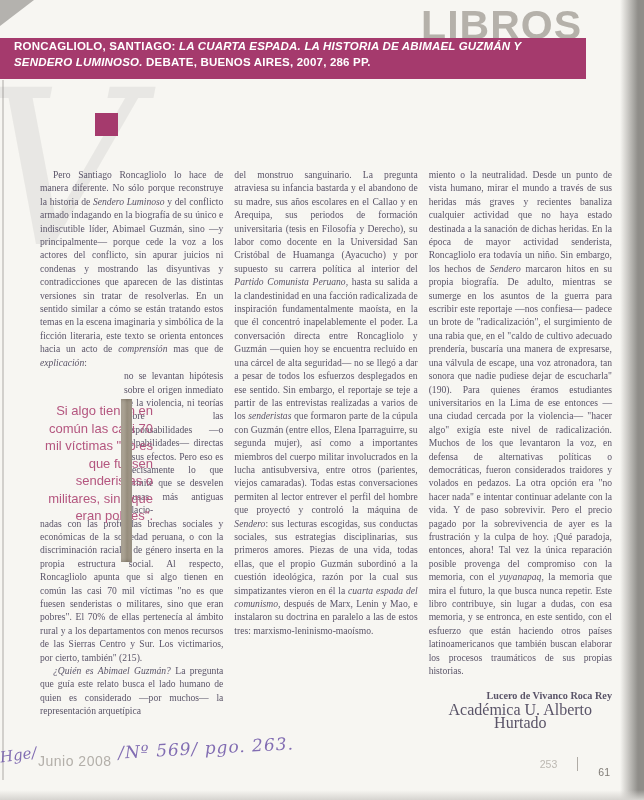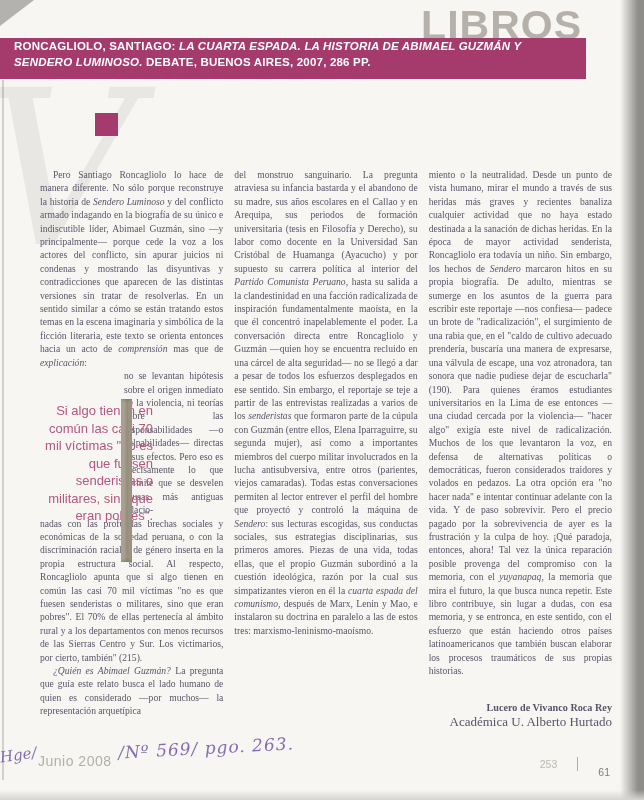--- a/index.html
+++ b/index.html
@@ -33,23 +33,23 @@
   .wrap-block{margin-left:84px;}
   .columns i{font-style:italic;}
 
   .pullquote{position:absolute;left:4px;top:402px;width:113px;text-align:right;
     font-family:"Liberation Sans",sans-serif;font-size:13px;line-height:17.5px;
     color:#b4567f;margin-left:36px;}
   .spine{position:absolute;left:121px;top:399px;width:11px;height:163px;
     background:linear-gradient(to right,#c3bcae,#958c7c 55%,#b0a898);
     box-shadow:inset 0 0 4px rgba(60,50,40,.45);}
 
-  .byline{margin-top:24px;text-align:right;color:#5a5468;}
+  .byline{margin-top:12px;text-align:right;color:#5a5468;}
   .byline .name{font-weight:bold;font-size:10.2px;}
-  .byline .affil{font-size:13px;}
+  .byline .affil{font-size:16px;text-align:center;}
 
   .footer-date{position:absolute;left:38px;top:753px;font-family:"Liberation Sans",sans-serif;
     font-size:14px;color:#b3afa9;letter-spacing:.5px;}
   .hand{position:absolute;color:#6e56a8;font-family:"DejaVu Serif",serif;font-style:italic;
     opacity:.85;}
   .hand-left{left:0px;top:746px;font-size:15px;transform:rotate(-8deg);}
   .hand-right{left:118px;top:738px;font-size:17px;transform:rotate(-3deg);letter-spacing:1px;}
   .pagenum{position:absolute;right:34px;top:750px;font-family:"Liberation Sans",sans-serif;
     font-size:10.5px;display:flex;align-items:center;gap:20px;}
   .pagenum .folio{color:#bcb8b2;}

